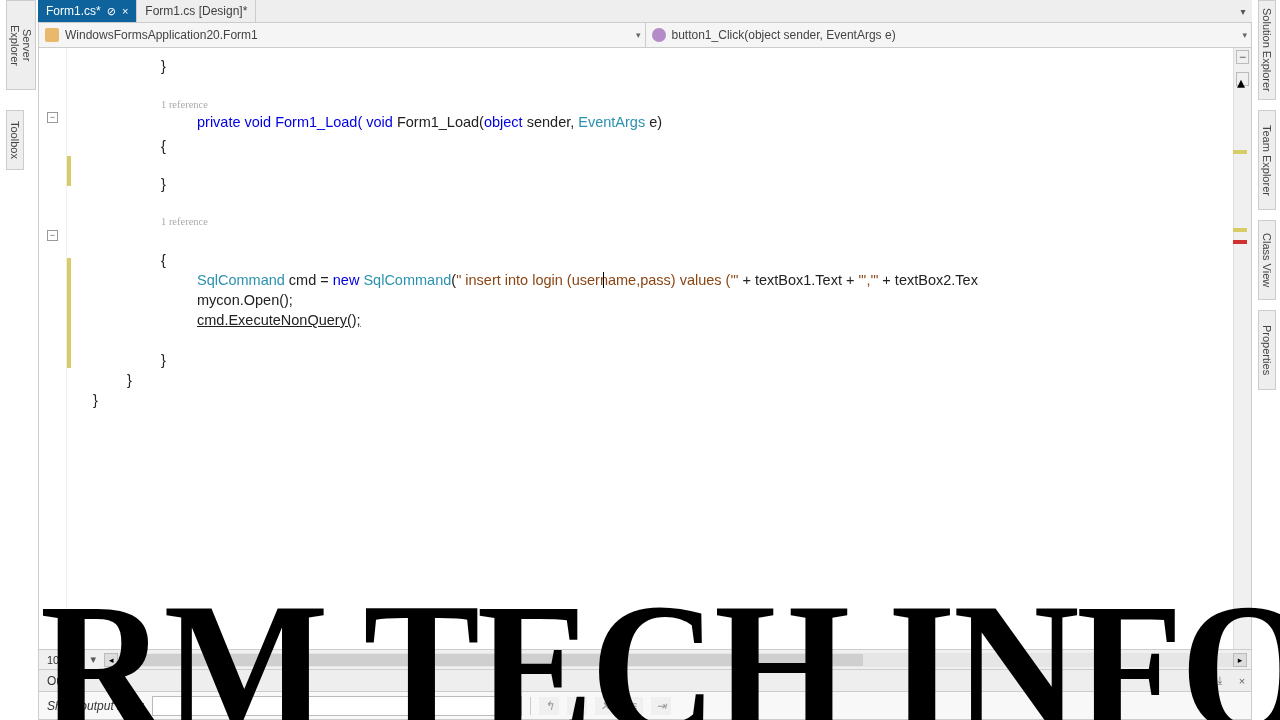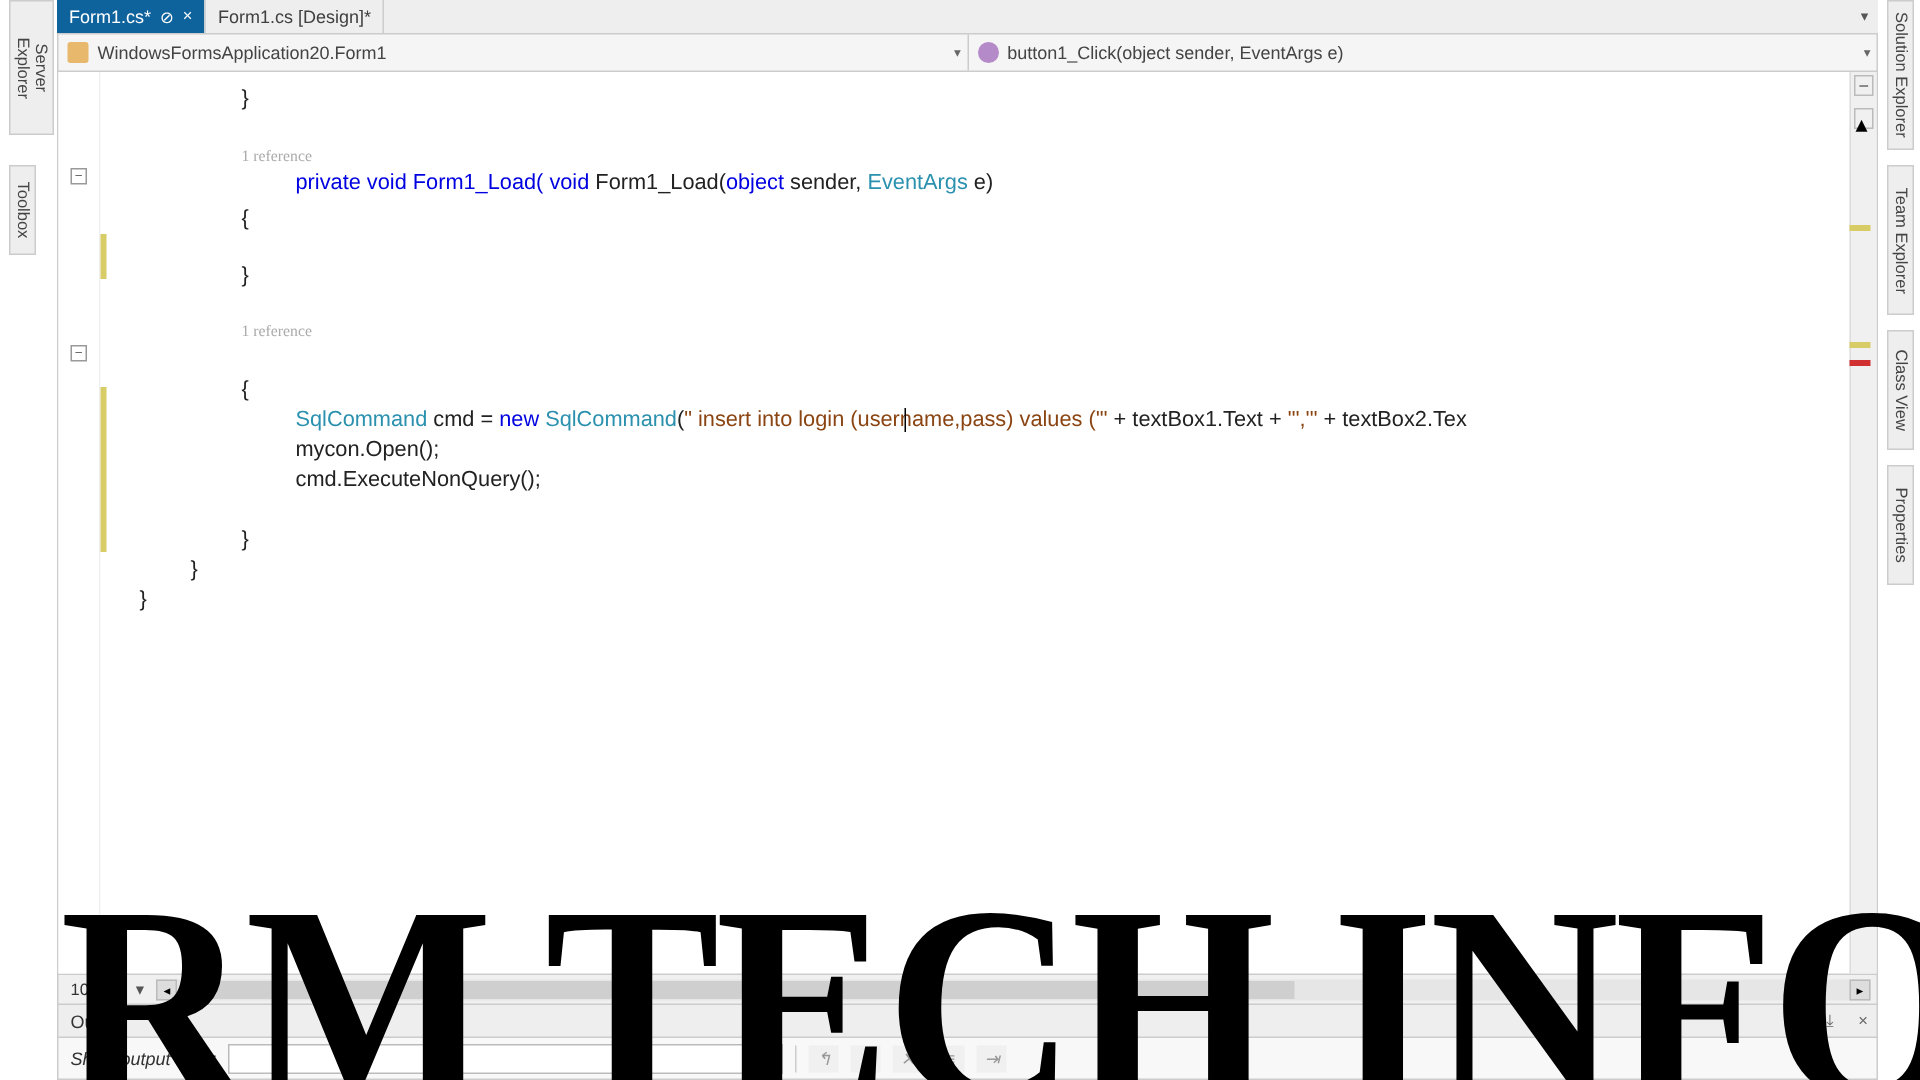--- a/index.html
+++ b/index.html
@@ -125,21 +125,21 @@
       <div class="hint" style="top:47px; left:88px;">1 reference</div>
       <div class="codeline" style="top:64px; left:88px;margin-left:36px;"><span class="k-blue" style="color:#0000e0">private void Form1_Load(</span> <span class="k-blue">void</span> Form1_Load(<span class="k-blue">object</span><span> sender, </span><span class="k-type">EventArgs</span><span> e)</span></div>
       <div class="codeline" style="top:88px; left:88px;">{</div>
       <div class="codeline" style="top:126px; left:88px;">}</div>
 
       <div class="hint" style="top:164px; left:88px;">1 reference</div>
       <div class="codeline" style="top:202px; left:88px;">{</div>
       <div class="codeline" style="top:222px; left:124px;"><span class="k-type">SqlCommand</span><span> cmd = </span><span class="k-blue">new</span><span> </span><span class="k-type">SqlCommand</span><span>(</span><span class="k-brown">" insert into login (username,pass) values ('"</span><span> + textBox1.Text + </span><span class="k-brown">"','"</span><span> + textBox2.Tex</span></div>
       <div class="cursor-caret" style="top:224px; left:530px;"></div>
       <div class="codeline" style="top:242px; left:124px;">mycon.Open();</div>
-      <div class="codeline" style="top:262px; left:124px;">cmd.ExecuteNonQuery();</div>
+      <div class="codeline" style="top:262px; left:124px;text-decoration:underline;">cmd.ExecuteNonQuery();</div>
       <div class="codeline" style="top:302px; left:88px;">}</div>
       <div class="codeline" style="top:322px; left:54px;">}</div>
       <div class="codeline" style="top:342px; left:20px;">}</div>
     </div>
     <div class="vscroll">
       <div class="plus">−</div>
       <div class="sb">▴</div>
       <div class="track">
         <div class="mini-mark mini-y" style="top:60px"></div>
         <div class="mini-mark mini-y" style="top:138px"></div>

